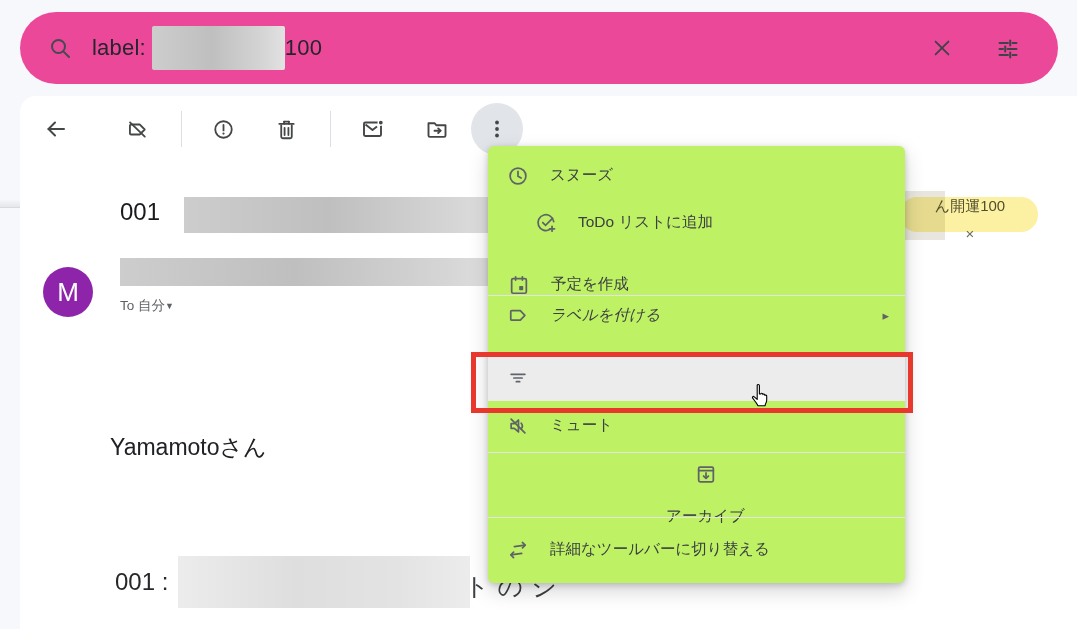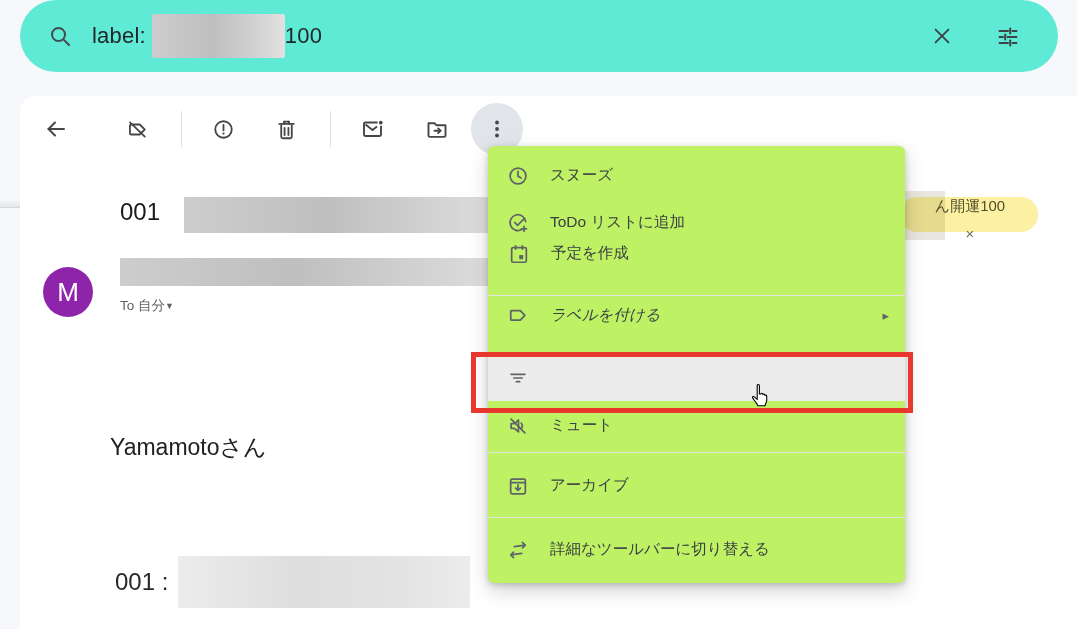--- a/index.html
+++ b/index.html
@@ -1,20 +1,20 @@
 <!DOCTYPE html>
 <html><head>
 <meta charset="utf-8">
 <style>
   html,body{margin:0;padding:0;background:#f6f8fc;}
   .stage{position:relative;width:1077px;height:629px;overflow:hidden;background:#f6f8fc;
          font-family:"Liberation Sans","DejaVu Sans",sans-serif;color:#1f1f1f;}
   
-  .searchbar{position:absolute;left:20px;top:0;width:1038px;height:72px;border-radius:36px;
-             background:#5eead4;display:flex;align-items:center;padding:0 28px;box-sizing:border-box;}
+  .searchbar{position:absolute;left:20px;top:12px;width:1038px;height:72px;border-radius:36px;
+             background:#ec4899;display:flex;align-items:center;padding:0 28px;box-sizing:border-box;}
   .searchbar .mag{color:#454a4f;margin-right:20px;display:flex;}
   .search-text{font-size:22px;color:#23262a;letter-spacing:.2px;white-space:pre;}
   .redact{background:linear-gradient(90deg,#cdcdcd,#bfbfbf 45%,#d6d6d6 85%,#e2e2e2);}
   .redact-search{width:133px;height:44px;margin-left:6px;border-radius:2px;}
   .search-spacer{flex:1;}
   .sb-icon{color:#3f4348;display:flex;align-items:center;justify-content:center;width:44px;height:44px;}
   
   .card{position:absolute;left:20px;top:96px;width:1057px;height:533px;background:#fff;
         border-top-left-radius:16px;z-index:1;}
   .gutter-shadow{position:absolute;left:0;top:199px;width:20px;height:8px;
@@ -166,52 +166,53 @@
   <div class="redact redact-sender"></div>
   <div class="to-row">
     <span>To 自分</span>
     <span class="caret">▼</span>
   </div>
 
   <div class="greeting">Yamamotoさん</div>
 
   <div class="body-prefix">001 :</div>
   <div class="redact-body"></div>
+  <div class="body-fragment">トのジ</div>
 
   <div class="chip">
     <span class="chip-label">ん開運100</span>
     <span class="chip-close">×</span>
   </div>
   <div class="chip-shadow"></div>
 
   <div class="menu">
 
     <div class="menu-item" style="top:6px;">
       <span class="mi-icon">
         <svg width="22" height="22" viewBox="0 0 24 24" fill="none" stroke="currentColor" stroke-width="1.9" stroke-linecap="round">
           <circle cx="12" cy="12" r="8.6"></circle>
             <polyline points="12,7 12,12.3 15.4,14.2"></polyline>
         </svg>
       </span>
       <span>スヌーズ</span>
     </div>
 
-    <div class="menu-item" style="top:53px;">
+    <div class="menu-item" style="top:53px;margin-left:28px;">
       <span class="mi-icon">
         <svg width="22" height="22" viewBox="0 0 24 24" fill="none" stroke="currentColor" stroke-width="1.9" stroke-linecap="round">
           <path d="M20.4 10.5 a8.6 8.6 0 1 0 -4.3 8.6"></path>
           <polyline points="8.5,11.5 11.5,14.5 19,7"></polyline>
           <line x1="18.6" y1="15.6" x2="18.6" y2="21"></line>
             <line x1="15.9" y1="18.3" x2="21.3" y2="18.3"></line>
         </svg>
       </span>
       <span>ToDo リストに追加</span>
     </div>
 
-    <div class="menu-item" style="top:84px;padding-left:19px;">
+    <div class="menu-item" style="top:115px;padding-left:19px;">
       <span class="mi-icon">
         <svg width="22" height="22" viewBox="0 0 24 24" fill="none" stroke="currentColor" stroke-width="1.9" stroke-linecap="round">
           <rect x="4" y="5" width="16" height="16" rx="1.6"></rect>
           <line x1="8.3" y1="3" x2="8.3" y2="6.6"></line>
             <line x1="15.7" y1="3" x2="15.7" y2="6.6"></line>
           <rect x="12.2" y="13.2" width="4.4" height="4.4" rx="0.8" fill="currentColor" stroke="none"></rect>
         </svg>
       </span>
       <span>予定を作成</span>
     </div>
@@ -244,21 +245,21 @@
           <path d="M4.5 9.5 h3.5 l4.5 -4 v13 l-4.5 -4 H4.5 z"></path>
           <path d="M15.5 9 a4.6 4.6 0 0 1 0 6"></path>
           <line x1="4.5" y1="4.5" x2="19.5" y2="19.5"></line>
         </svg>
       </span>
       <span>ミュート</span>
     </div>
 
     <div class="menu-divider" style="top:306px;"></div>
 
-    <div class="menu-item" style="top:316px;">
+    <div class="menu-item" style="top:316px;flex-direction:column;">
       <span class="mi-icon">
         <svg width="22" height="22" viewBox="0 0 24 24" fill="none" stroke="currentColor" stroke-width="1.9" stroke-linecap="round" stroke-linejoin="round">
           <rect x="4" y="4.5" width="16" height="16" rx="1.6"></rect>
           <line x1="4" y1="8.4" x2="20" y2="8.4"></line>
           <line x1="12" y1="10.8" x2="12" y2="16.6"></line>
             <polyline points="9.4,14.2 12,16.8 14.6,14.2"></polyline>
         </svg>
       </span>
       <span>アーカイブ</span>
     </div>

